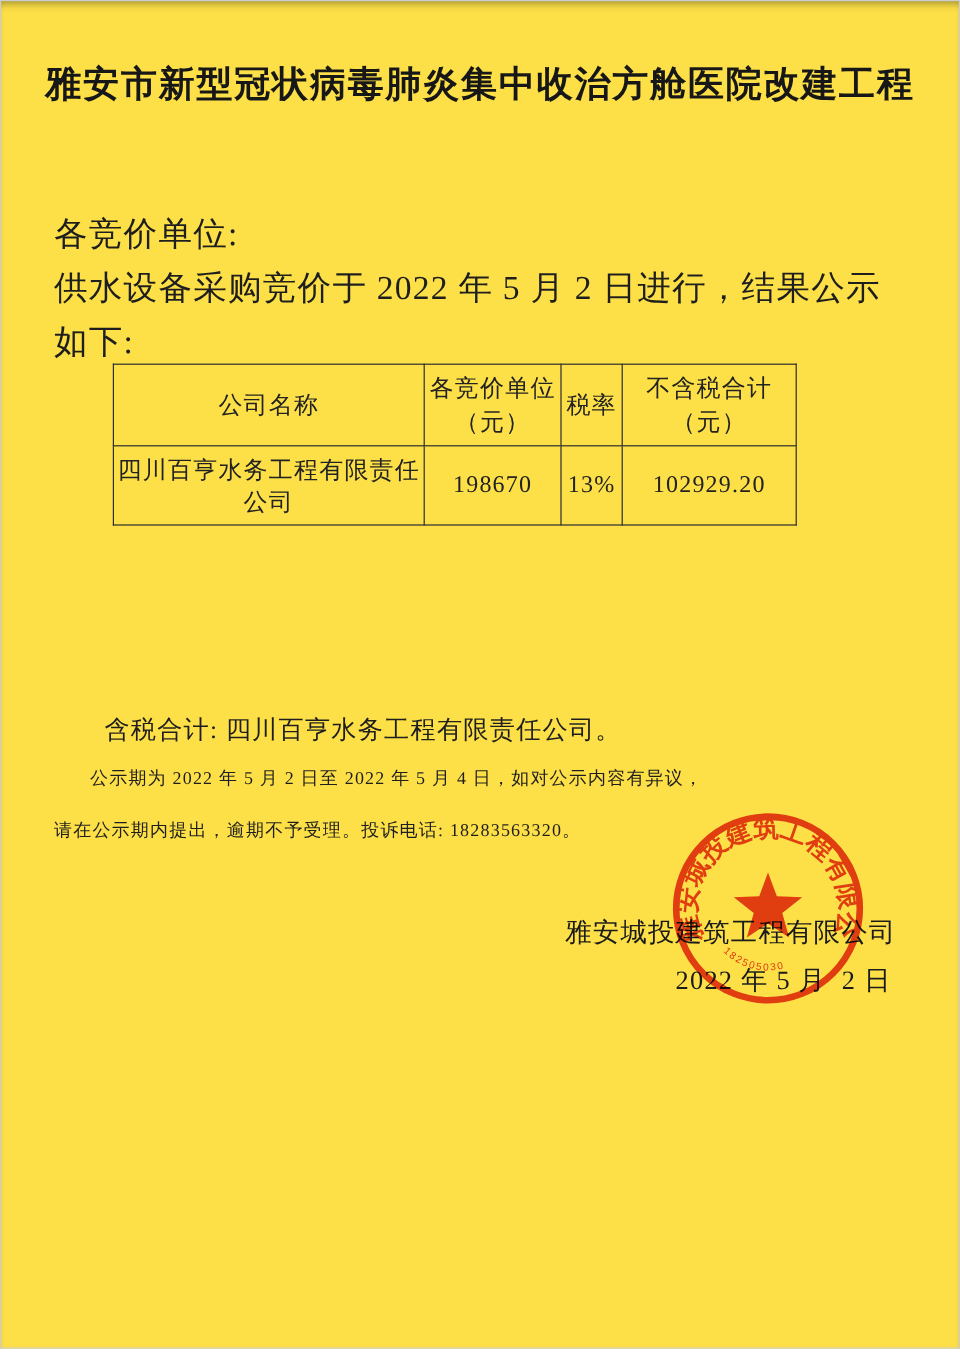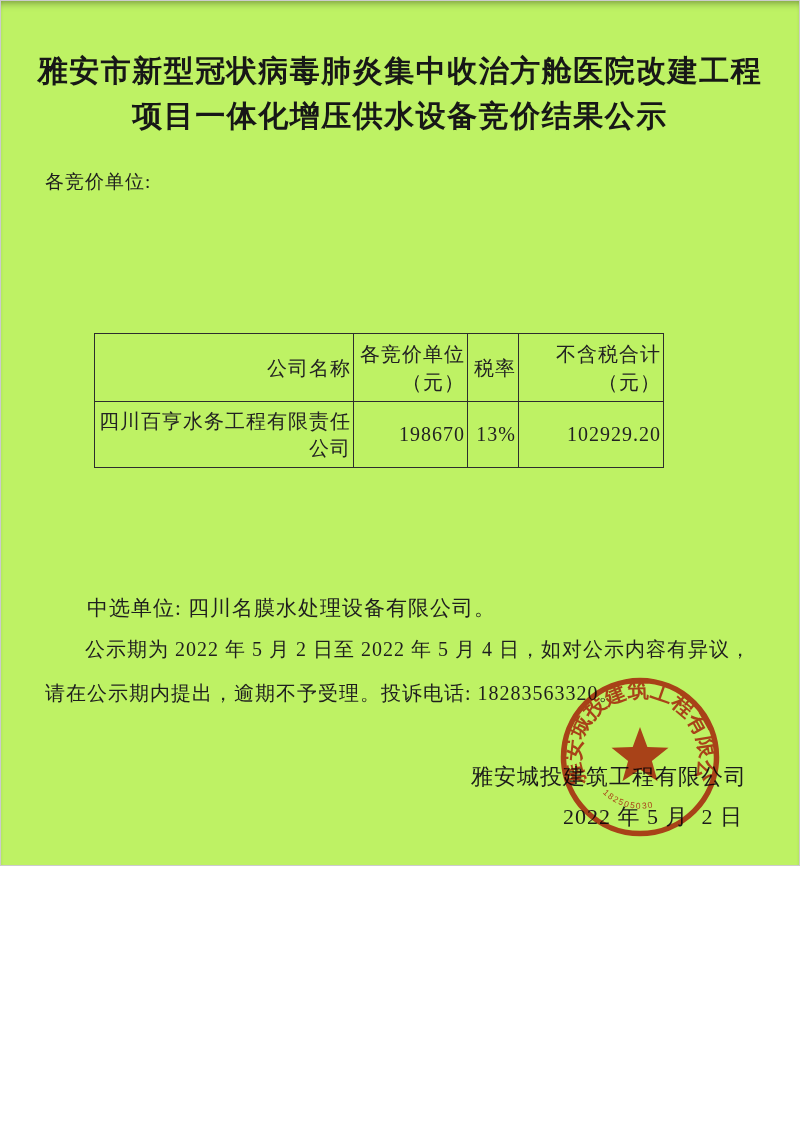--- a/index.html
+++ b/index.html
@@ -1,51 +1,51 @@
 <!DOCTYPE html>
 <html><head>
 <meta charset="utf-8">
 <style>
   html,body { margin:0; padding:0; background:#ffffff; }
   .page {
-    position:relative; width:800px; height:866px; background:#bef264;
+    position:relative; width:800px; height:1124px; background:#fde047;
     font-family:"Liberation Serif","DejaVu Serif",serif; color:#1e1e1e;
     overflow:hidden;
     box-shadow: inset 0 0 0 1px #cccccc,
                 inset 0 9px 8px -7px rgba(0,0,0,.45),
                 inset 3px 0 5px -4px rgba(0,0,0,.18),
                 inset -3px 0 5px -4px rgba(0,0,0,.18);
   }
   p { margin:0; }
 
   .doc-title {
     position:absolute; top:48px; left:0; right:0; margin:0;
     text-align:center; font-family:"Liberation Sans","DejaVu Sans",sans-serif;
     font-weight:bold; font-size:30px; line-height:45px; letter-spacing:1.5px; color:#171717;
   }
 
-  .intro-block { position:absolute; top:159px; left:45px; width:714px;
-    font-size:19px; line-height:45px; letter-spacing:1px; }
+  .intro-block { position:absolute; top:173px; left:45px; width:714px;
+    font-size:28px; line-height:45px; letter-spacing:1px; }
   .indent { text-indent:2em; }
 
   table.bid-table {
     position:absolute; top:303px; left:94px; border-collapse:collapse;
-    table-layout:fixed; font-size:20px; text-align:right; color:#222;margin-top:30px;
+    table-layout:fixed; font-size:20px; text-align:center; color:#222;
   }
   .bid-table th, .bid-table td {
     border:1px solid #2d2d2d; font-weight:normal; padding:0 2px;
     vertical-align:middle; letter-spacing:1px;
   }
   .bid-table th { white-space:pre-line; line-height:28px; font-size:20px; }
   tr.hrow { height:68px; } tr.r0 { height:70px; } tr.r1 { height:66px;padding-left:40px; } tr.r2 { height:42px; }
 
   .result-block { position:absolute; top:586px; left:45px; width:714px;
     font-size:21px; line-height:45px; letter-spacing:1px; }
   .notice-block { position:absolute; top:627px; left:45px; width:716px;
-    font-size:20px; line-height:44px; letter-spacing:1px; }
+    font-size:15px; line-height:44px; letter-spacing:1px; }
 
   .signature-block { position:absolute; top:763px; right:53px; text-align:right;
     font-size:22px; letter-spacing:1px; color:#1b1b1b; }
   .signature-block .company-line { line-height:28px; }
   .signature-block .date-line { line-height:28px; margin-top:12px; padding-right:4px; white-space:pre; }
 
   .seal { position:absolute; left:555px; top:672px; mix-blend-mode:multiply; opacity:.93; }
   .seal .ring { fill:none; stroke:currentColor; stroke-width:5.5px; }
   .seal .arc { fill:none; stroke:none; }
   .seal .sealtext { font-family:"Liberation Sans","DejaVu Sans",sans-serif;
@@ -54,25 +54,25 @@
   .seal .sealcode { font-family:"Liberation Sans","DejaVu Sans",sans-serif;
     font-size:8.5px; letter-spacing:1.5px; fill:currentColor; }
 </style>
 </head>
 <body>
 
 <div class="page">
 
   <h1 class="doc-title">
     <div>雅安市新型冠状病毒肺炎集中收治方舱医院改建工程</div>
-    <div>项目一体化增压供水设备竞价结果公示</div>
   </h1>
 
   <div class="intro-block">
     <p>各竞价单位:</p>
+    <p>供水设备采购竞价于 2022 年 5 月 2 日进行，结果公示如下:</p>
   </div>
 
   <table class="bid-table">
     <colgroup>
       <col style="width:259px">
         <col style="width:114px">
         <col style="width:51px">
         <col style="width:145px">
     </colgroup>
     <tbody>
@@ -87,21 +87,21 @@
     <tr class="r1">
       <td>四川百亨水务工程有限责任公司</td>
       <td>198670</td>
       <td>13%</td>
       <td>102929.20</td>
     </tr>
   </tbody>
     </table>
 
   <div class="result-block">
-    <p class="indent">中选单位: 四川名膜水处理设备有限公司。</p>
+    <p class="indent">含税合计: 四川百亨水务工程有限责任公司。</p>
   </div>
 
   <div class="notice-block">
     <p class="indent">公示期为 2022 年 5 月 2 日至 2022 年 5 月 4 日，如对公示内容有异议，</p>
     <p>请在公示期内提出，逾期不予受理。投诉电话: 18283563320。</p>
   </div>
 
   <div class="signature-block">
     <div class="company-line">雅安城投建筑工程有限公司</div>
     <div class="date-line">2022 年 5 月  2 日</div>

